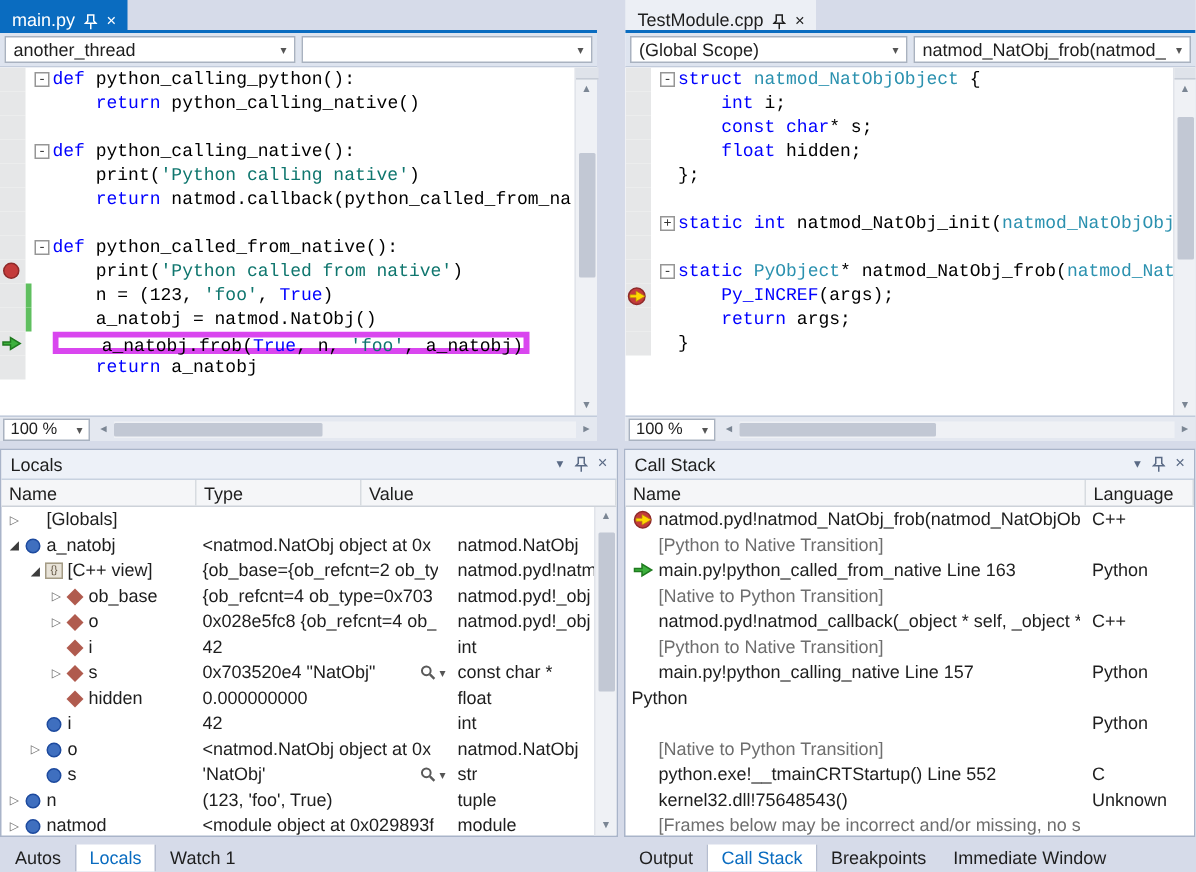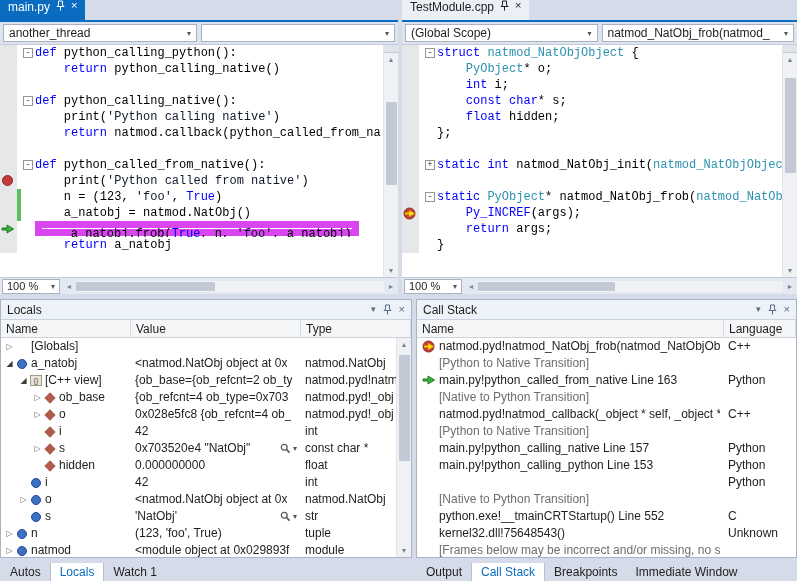--- a/index.html
+++ b/index.html
@@ -3,40 +3,40 @@
 <meta charset="utf-8">
 <style>
   *{margin:0;padding:0;box-sizing:border-box}
   body{background:#d6dbe9;font-family:"Liberation Sans",sans-serif;font-size:12px;color:#1e1e1e}
   .screen{position:relative;width:797px;height:581px;background:#d6dbe9;overflow:hidden}
 
   
   .editors{display:flex;height:294px}
   .pane{display:flex;flex-direction:column;background:#fff;min-width:0}
   .pane.left{width:398px;flex:none}
-  .pane.right{flex:1;margin-left:4px}
+  .pane.right{flex:1;margin-left:19px}
   .tabstrip{height:22px;background:#d6dbe9;display:flex;border-bottom:2px solid #0a6cc0;flex:none}
-  .doc-tab{display:flex;align-items:flex-start;gap:6px;padding:0 8px;cursor:default}
+  .doc-tab{display:flex;align-items:flex-end;gap:6px;padding:0 8px;cursor:default}
   .doc-tab.active{background:#0a6cc0;color:#fff}
   .doc-tab.inactive{background:#eceff5;color:#1e1e1e}
   .doc-tab .x{font-size:11px;line-height:1}
   .navbar{height:23px;background:#dee4ef;border-bottom:1px solid #c2cbdb;display:flex;gap:4px;padding:2px 3px;flex:none}
   .combo{flex:1;min-width:0;background:#fff;border:1px solid #a9b2c0;display:flex;align-items:center;padding:0 5px;overflow:hidden;white-space:nowrap}
   .combo .arrow{margin-left:auto;color:#555;font-size:8px;padding-left:4px}
   .code-wrap{flex:1;display:flex;min-height:0;background:#fff}
   .code-lines{flex:1;min-width:0;overflow:hidden}
   .code-line{display:flex;height:16px;line-height:16px;font-family:"Liberation Mono","DejaVu Sans Mono",monospace;font-size:12px;white-space:pre}
   .cl-glyph{width:17px;flex:none;background:#e6e7e8;position:relative}
   .cl-change{width:4px;flex:none}
   .cl-change.changed{background:#5fbf5f}
   .cl-fold{width:14px;flex:none;position:relative}
   .fold-box{position:absolute;left:2px;top:3px;width:10px;height:10px;border:1px solid #969696;background:#fff;font-size:9px;line-height:8px;text-align:center;color:#333}
   .cl-text{flex:1;min-width:0;overflow:hidden}
-  .boxed-stmt{display:inline-block;border:7px solid #d946ef;height:15px;line-height:13px;vertical-align:top}
-  .tok-k{color:#0000ff}.tok-t{color:#2b91af}.tok-s{color:#0f172a}.tok-d{color:#000}
+  .boxed-stmt{display:inline-block;border:4px solid #d946ef;height:15px;line-height:13px;vertical-align:top}
+  .tok-k{color:#0000ff}.tok-t{color:#2b91af}.tok-s{color:#0f766e}.tok-d{color:#000}
   .bp{position:absolute;left:2px;top:2px;width:11px;height:11px;border-radius:50%;background:#c43b3b;border:1px solid #8e2a2a}
   .gl-svg{position:absolute;left:1px;top:2px}
 
   .vscroll{width:15px;flex:none;background:#eff1f5;border-left:1px solid #e1e4ea;display:flex;flex-direction:column;align-items:center}
   .vscroll .grip{width:15px;height:8px;background:#dfe3ea;border-bottom:1px solid #c6ccd6;flex:none}
   .sbtn{width:15px;height:13px;font-size:7px;color:#7b8694;text-align:center;line-height:13px;flex:none}
   .vtrack{flex:1;width:15px;position:relative}
   .vthumb{position:absolute;left:2px;width:11px;background:#c2c8d4;border-radius:1px}
   .editor-bottom{height:17px;flex:none;background:#e4e8f0;border-top:1px solid #c2cbdb;display:flex;align-items:center}
   .zoom{width:58px;flex:none;height:15px;margin:0 2px;background:#fff;border:1px solid #a9b2c0;display:flex;align-items:center;padding:0 4px;font-size:11px}
@@ -170,21 +170,20 @@
           <span class="arrow">▾</span>
         </div>
         <div class="combo">
           <span>natmod_NatObj_frob(natmod_</span>
           <span class="arrow">▾</span>
         </div>
       </div>
       <div class="code-wrap">
         <div class="code-lines" id="code-right">
             <div class="code-line"><div class="cl-glyph"></div><div class="cl-change"></div><div class="cl-fold"><span class="fold-box">-</span></div><div class="cl-text"><span class="tok-k">struct</span><span class="tok-d"> </span><span class="tok-t">natmod_NatObjObject</span><span class="tok-d"> {</span></div></div>
-            <div class="code-line"><div class="cl-glyph"></div><div class="cl-change"></div><div class="cl-fold"></div><div class="cl-text"><span class="tok-d">    </span><span class="tok-t">PyObject</span><span class="tok-d">* o;</span></div></div>
             <div class="code-line"><div class="cl-glyph"></div><div class="cl-change"></div><div class="cl-fold"></div><div class="cl-text"><span class="tok-d">    </span><span class="tok-k">int</span><span class="tok-d"> i;</span></div></div>
             <div class="code-line"><div class="cl-glyph"></div><div class="cl-change"></div><div class="cl-fold"></div><div class="cl-text"><span class="tok-d">    </span><span class="tok-k">const</span><span class="tok-d"> </span><span class="tok-k">char</span><span class="tok-d">* s;</span></div></div>
             <div class="code-line"><div class="cl-glyph"></div><div class="cl-change"></div><div class="cl-fold"></div><div class="cl-text"><span class="tok-d">    </span><span class="tok-k">float</span><span class="tok-d"> hidden;</span></div></div>
             <div class="code-line"><div class="cl-glyph"></div><div class="cl-change"></div><div class="cl-fold"></div><div class="cl-text"><span class="tok-d">};</span></div></div>
             <div class="code-line"><div class="cl-glyph"></div><div class="cl-change"></div><div class="cl-fold"></div><div class="cl-text"></div></div>
             <div class="code-line"><div class="cl-glyph"></div><div class="cl-change"></div><div class="cl-fold"><span class="fold-box">+</span></div><div class="cl-text"><span class="tok-k">static</span><span class="tok-d"> </span><span class="tok-k">int</span><span class="tok-d"> natmod_NatObj_init(</span><span class="tok-t">natmod_NatObjObject</span></div></div>
             <div class="code-line"><div class="cl-glyph"></div><div class="cl-change"></div><div class="cl-fold"></div><div class="cl-text"></div></div>
             <div class="code-line"><div class="cl-glyph"></div><div class="cl-change"></div><div class="cl-fold"><span class="fold-box">-</span></div><div class="cl-text"><span class="tok-k">static</span><span class="tok-d"> </span><span class="tok-t">PyObject</span><span class="tok-d">* natmod_NatObj_frob(</span><span class="tok-t">natmod_NatObj</span></div></div>
             <div class="code-line"><div class="cl-glyph"><svg class="gl-svg" width="14" height="13" viewBox="0 0 14 13">
                   <circle cx="6.5" cy="6.5" r="5.5" fill="#c43b3b" stroke="#8e2a2a"></circle>
@@ -225,22 +224,22 @@
         <span class="t-icons">
           <span class="ti">▾</span>
           <svg width="9" height="11" viewBox="0 0 9 11">
               <path d="M2.5 1 h4 v4 l1.5 1.5 h-7 L2.5 5 Z M4.5 6.5 v4" stroke="#5a6a85" fill="none"></path>
             </svg>
           <span class="ti" style="font-size:11px">×</span>
         </span>
       </div>
       <div class="grid-header">
         <div class="gh c-name">Name</div>
+        <div class="gh c-type">Type</div>
         <div class="gh c-value">Value</div>
-        <div class="gh c-type">Type</div>
       </div>
       <div class="grid-body" id="locals-body">
         <div class="grow">
             <div class="gcell c-name" style="padding-left: 3px;">
               <span class="expander">▷</span>
               <span class="vicon-sp"></span>
               <span class="vname">[Globals]</span>
             </div>
             <div class="gcell c-value">
               <span class="vval"></span>
@@ -511,24 +510,20 @@
           <div class="grow">
             <div class="gcell c-frame">
               <span class="fi-slot"></span>
               <span class="vname">main.py!python_calling_native Line 157</span>
             </div>
             <div class="gcell c-lang">
               <span class="vval">Python</span>
             </div>
           </div>
           <div class="grow">
-            <div class="gcell c-frame">
-              <span class="fi-slot"></span>
-              <span class="vname">main.py!python_calling_python Line 153</span>
-            </div>
             <div class="gcell c-lang">
               <span class="vval">Python</span>
             </div>
           </div>
           <div class="grow">
             <div class="gcell c-frame">
               <span class="fi-slot"></span>
             </div>
             <div class="gcell c-lang">
               <span class="vval">Python</span>

